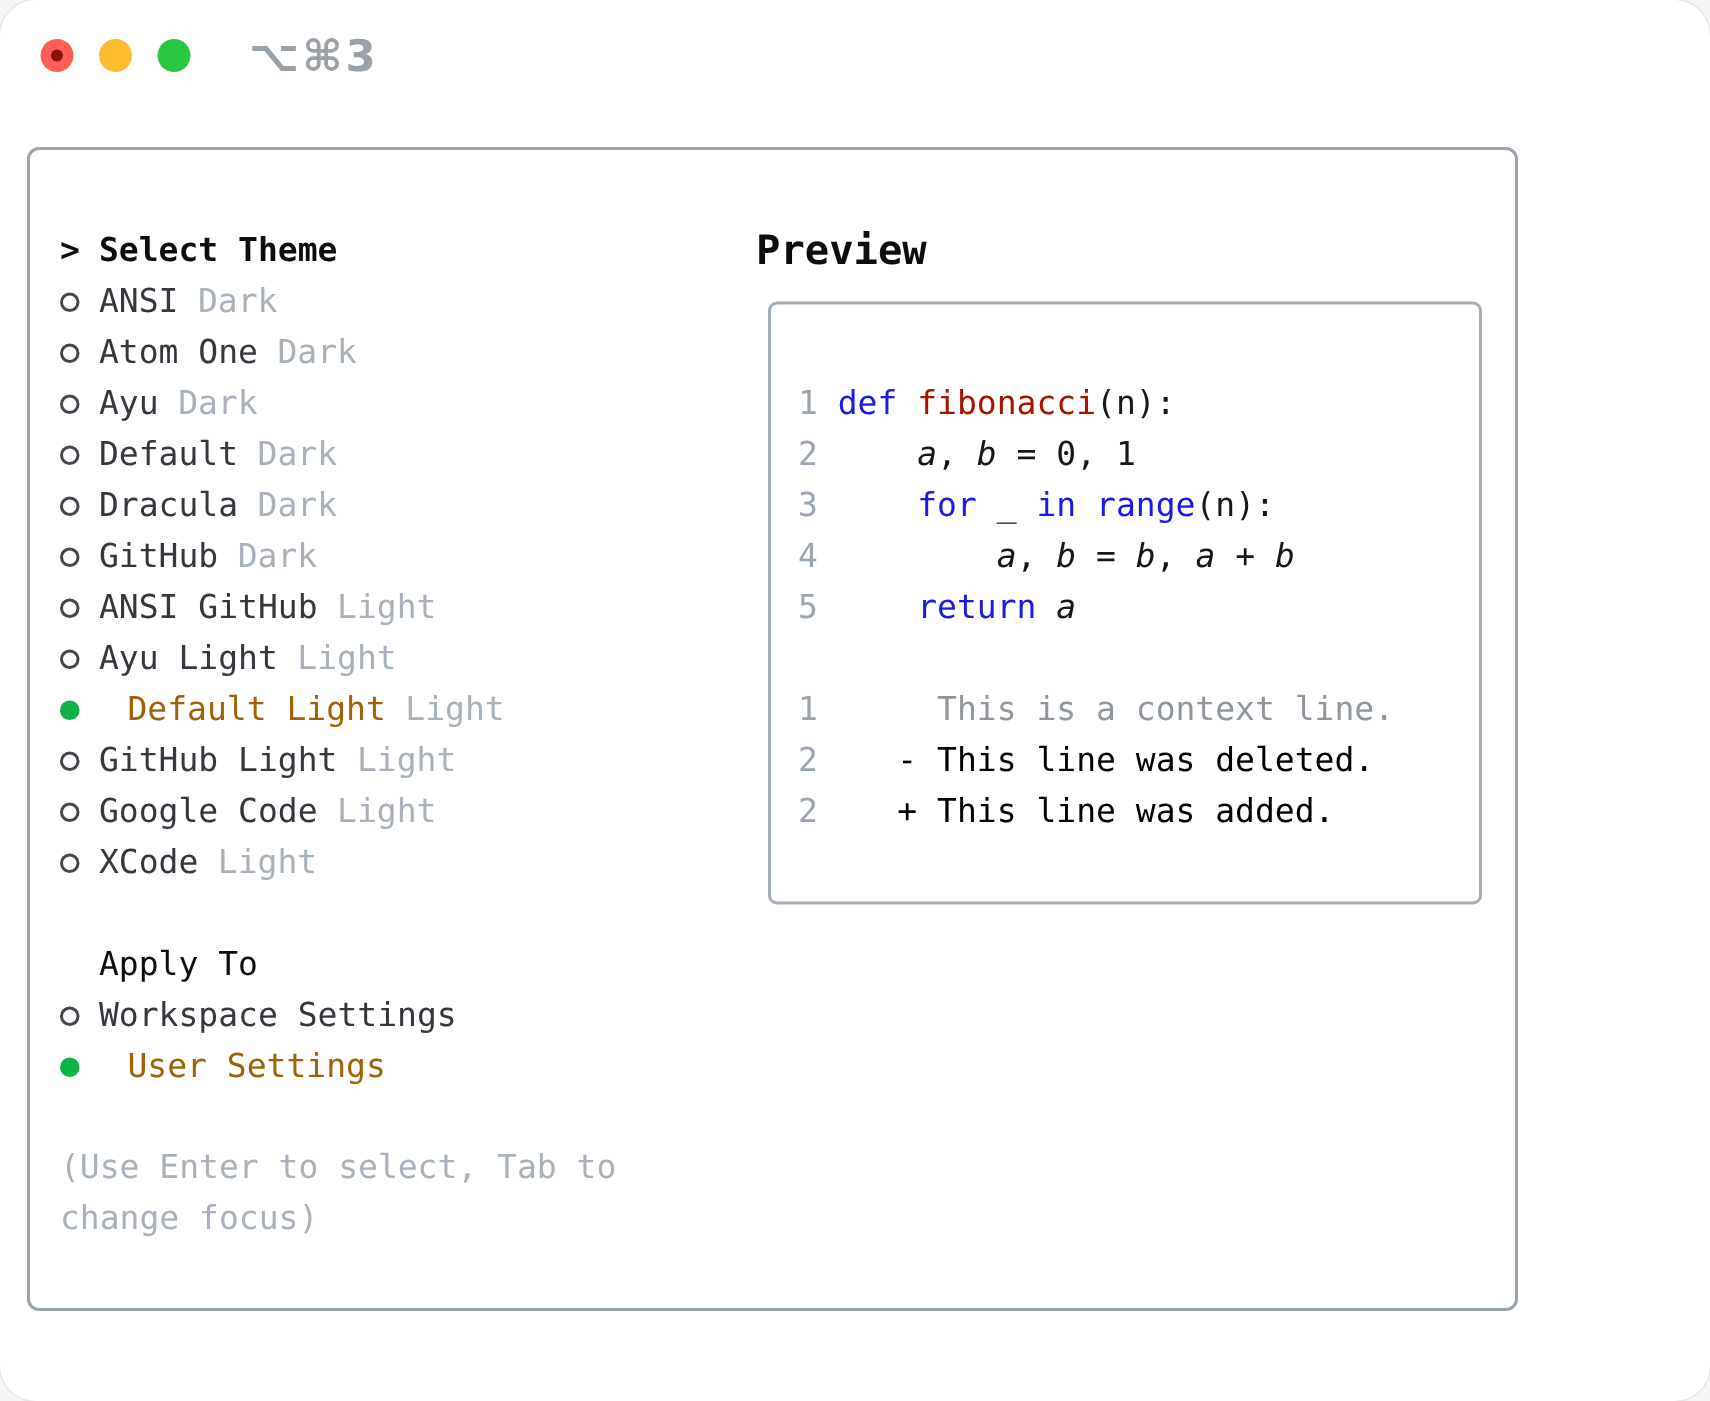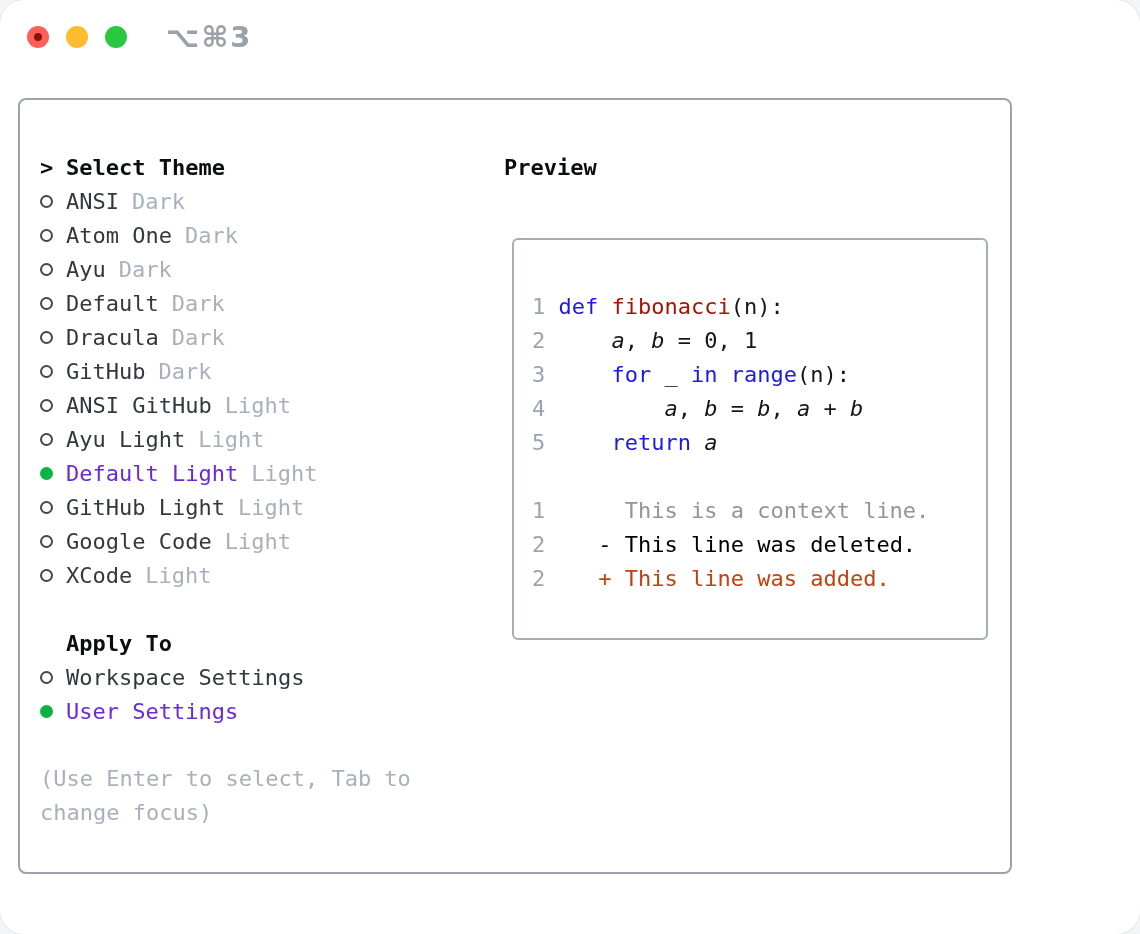--- a/index.html
+++ b/index.html
@@ -17,42 +17,42 @@
   .main-box{position:absolute;left:18px;top:98px;width:994px;height:776px;
             border:2px solid #9aa3ae;border-radius:8px;background:#fff;box-sizing:border-box;}
   
   .left-col{position:absolute;left:20px;top:50px;font-size:22px;}
   .row{display:flex;align-items:center;height:34px;white-space:pre;}
   .marker{width:26px;display:flex;align-items:center;justify-content:flex-start;flex:0 0 26px;}
   .caret{font-weight:bold;color:#0c0d0e;}
   .radio{width:13px;height:13px;border-radius:50%;border:2px solid #43474d;box-sizing:border-box;}
   .radio.sel{background:#0db244;border-color:#0db244;}
   .hdr{font-weight:bold;color:#0c0d0e;text-align:center;}
-  .hdr2{color:#0c0d0e;font-weight:bold;}
+  .hdr2{color:#0c0d0e;}
   .tname{color:#34383e;}
-  .tname.sel{color:#6d28d9;}
+  .tname.sel{color:#a16207;margin-left:19px;}
   .tvariant{color:#a8b1bb;margin-left:13px;text-align:right;}
   .spacer{height:34px;}
   .help{color:#a8b1bb;line-height:34px;width:412px;white-space:normal;margin-top:34px;}
   
   .preview-label{position:absolute;left:484px;top:50px;height:34px;display:flex;
-                 align-items:center;font-size:22px;font-weight:bold;color:#0c0d0e;}
+                 align-items:center;font-size:27px;font-weight:bold;color:#0c0d0e;}
   .preview-box{position:absolute;left:492px;top:101px;width:476px;height:402px;
                border:2px solid #a5adb8;border-radius:6px;box-sizing:border-box;background:#fff;
-               overflow:hidden;margin-top:37px;}
+               overflow:hidden;}
   .code{padding:50px 0 0 18px;font-size:22px;line-height:34px;white-space:pre;}
   .cl{height:34px;}
   .ln{color:#9aa4b0;}
   .kw{color:#1a1ae6;}
   .fn{color:#a61400;}
   .pl{color:#141619;}
   .var{color:#141619;font-style:italic;}
   .ctx{color:#8f969e;}
   .del{color:#000000;}
-  .add{color:#c2410c;}
+  .add{color:#000000;}
 </style>
 </head>
 <body>
 
 <div class="window">
 
   <div class="titlebar">
     <div class="tl" style="background: rgb(255, 95, 87);">
       <div class="tl-close-dot" style="background: rgb(140, 18, 9);"></div>
     </div>

